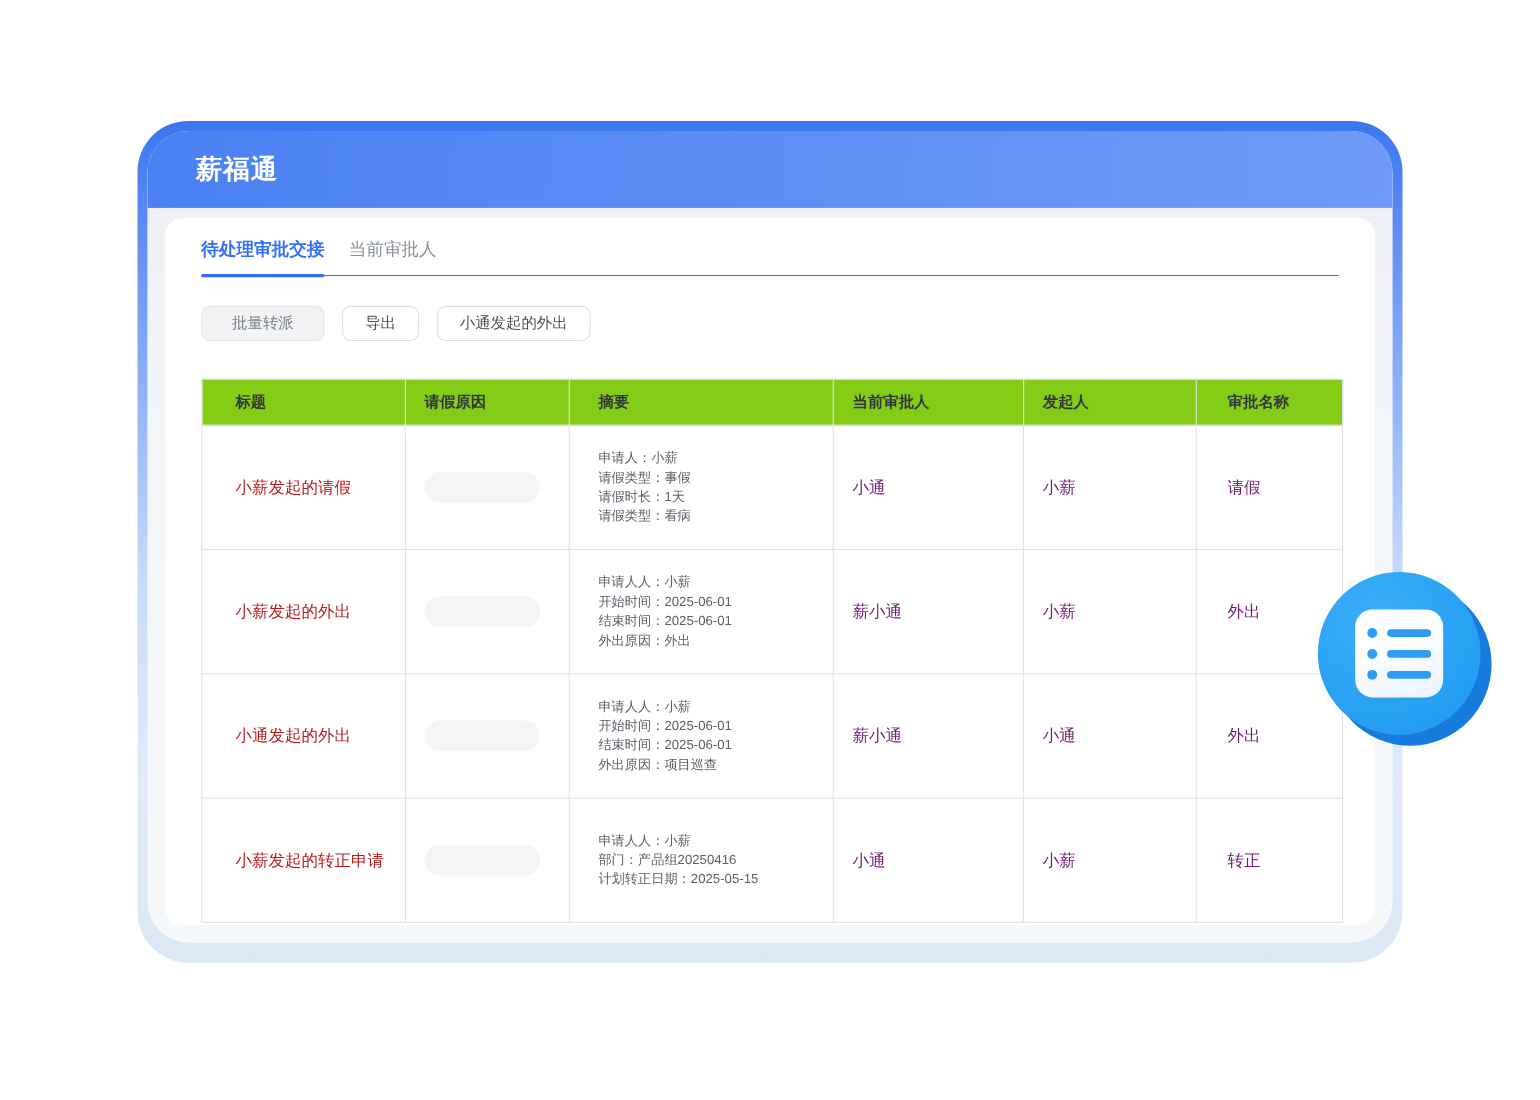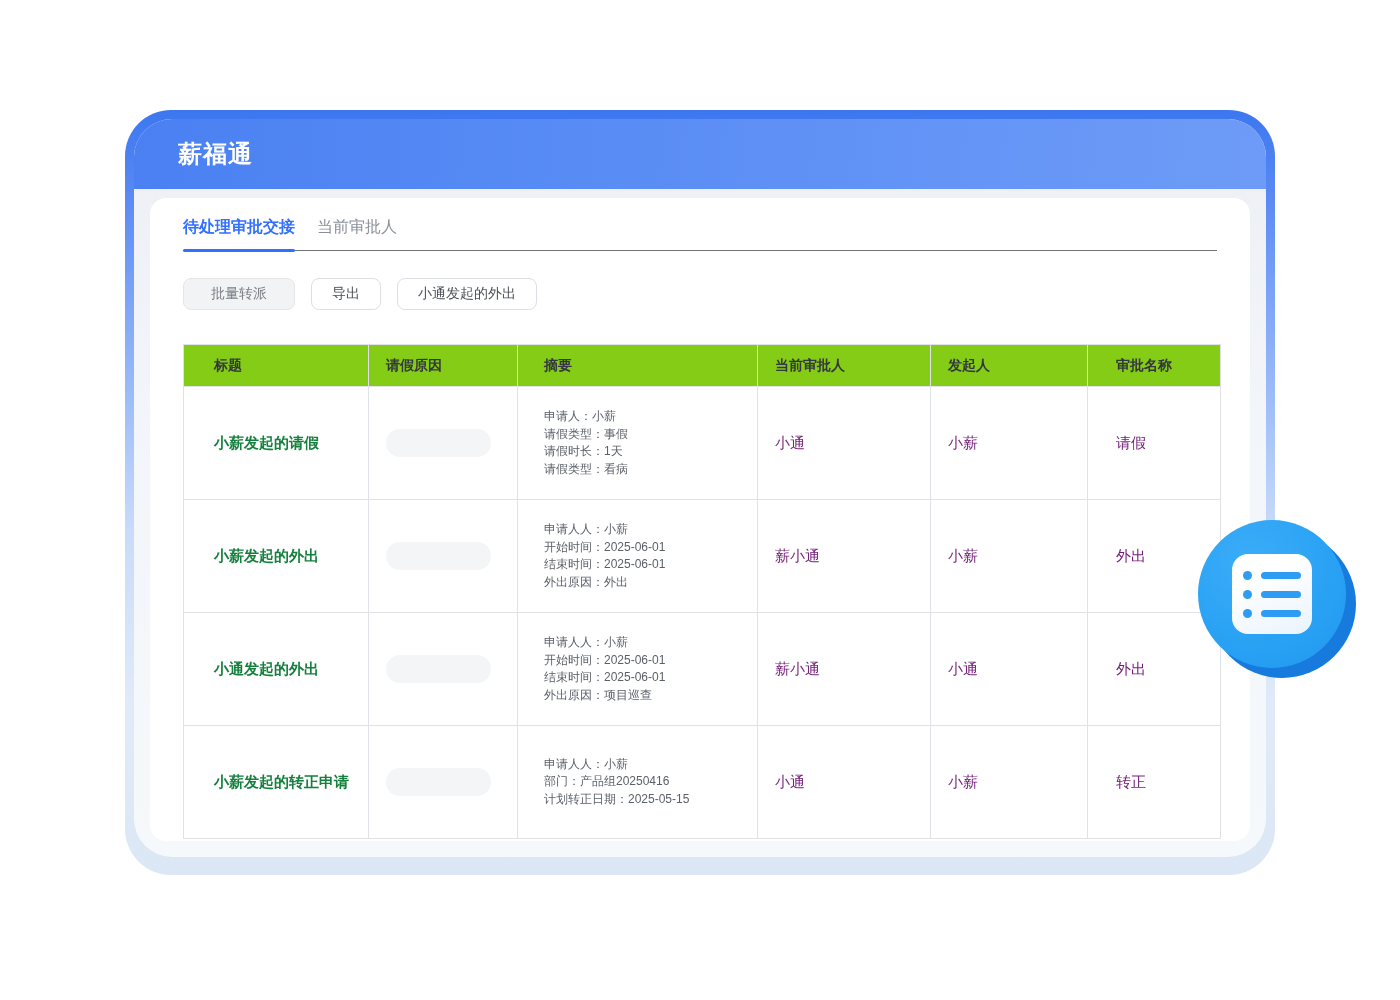--- a/index.html
+++ b/index.html
@@ -37,21 +37,21 @@
     align-items:center; justify-content:center; background:#ffffff;
     border:1px solid #DCDFE4; color:#4B5057; padding:0 20px; cursor:pointer; white-space:nowrap; }
   .btn-muted { background:#F2F3F5; border-color:#E4E6EA; color:#7A7F87; padding:0 27px; }
 
   
   .approval-table { width:100%; border-collapse:collapse; table-layout:fixed; margin-top:34px; }
   .approval-table th, .approval-table td { border:1px solid #E0E2E7; text-align:left; vertical-align:middle; }
   .approval-table th { background:#84cc16; height:42px; font-size:14px; font-weight:700; color:#33373D; }
   .approval-table td { height:113px; background:#ffffff; }
   .pl30{padding-left:30px} .pl17{padding-left:17px} .pl26{padding-left:26px} .pl28{padding-left:28px}
-  .row-title { color:#15803d; font-size:15px; font-weight:700; cursor:pointer; }
+  .row-title { color:#b91c1c; font-size:15px; font-weight:400; cursor:pointer; }
   .pill { width:105px; height:28px; border-radius:14px; background:#F4F5F7; }
   .summary { font-size:12px; color:#5A6069; line-height:17.5px; }
   .cell-text { font-size:15px; color:#701a75; }
 
   
   .fab { position:absolute; left:1198px; top:520px; width:158px; height:158px; cursor:pointer; }
   .fab-dark { position:absolute; left:10px; top:10px; width:148px; height:148px;
     border-radius:50%; background:#177BDE; }
   .fab-main { position:absolute; left:0; top:0; width:148px; height:148px; border-radius:50%;
     background:radial-gradient(circle at 35% 28%, #3BADF8 0%, #2AA2F4 55%, #1F98EF 100%);

